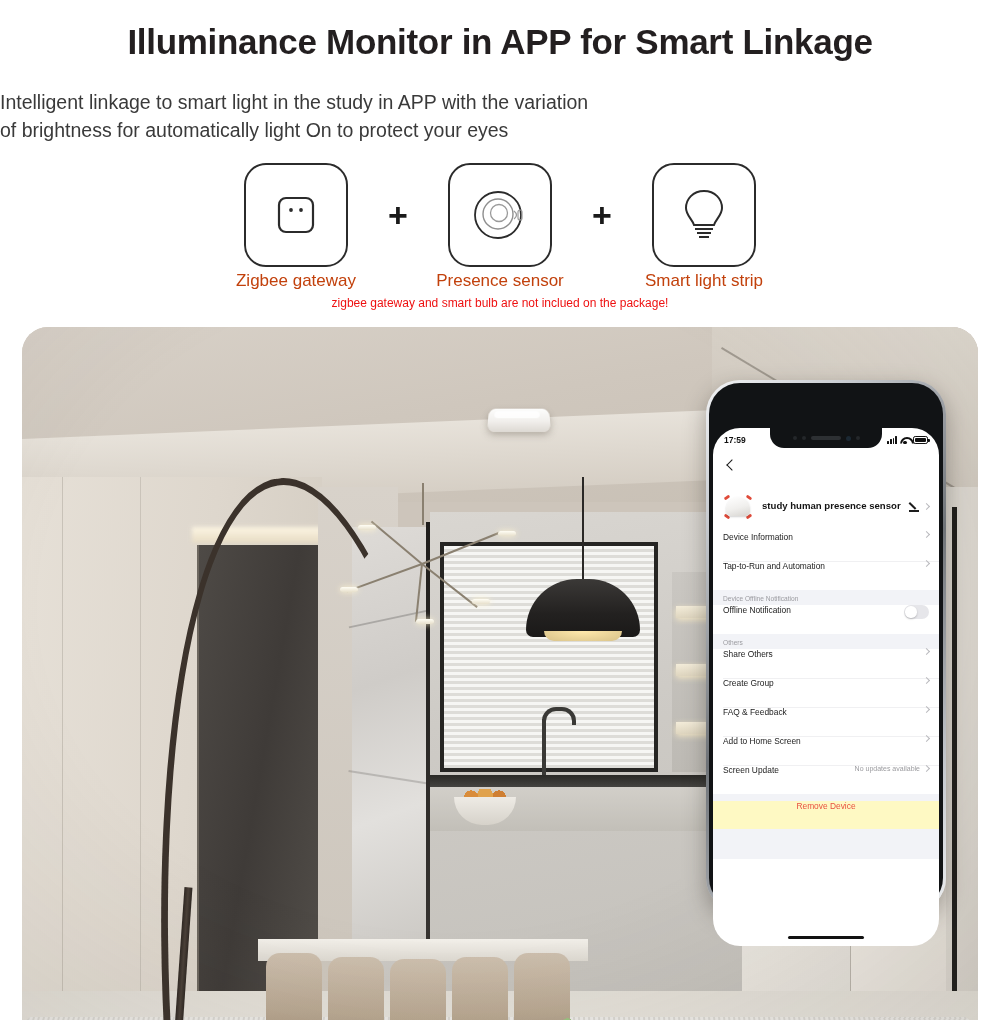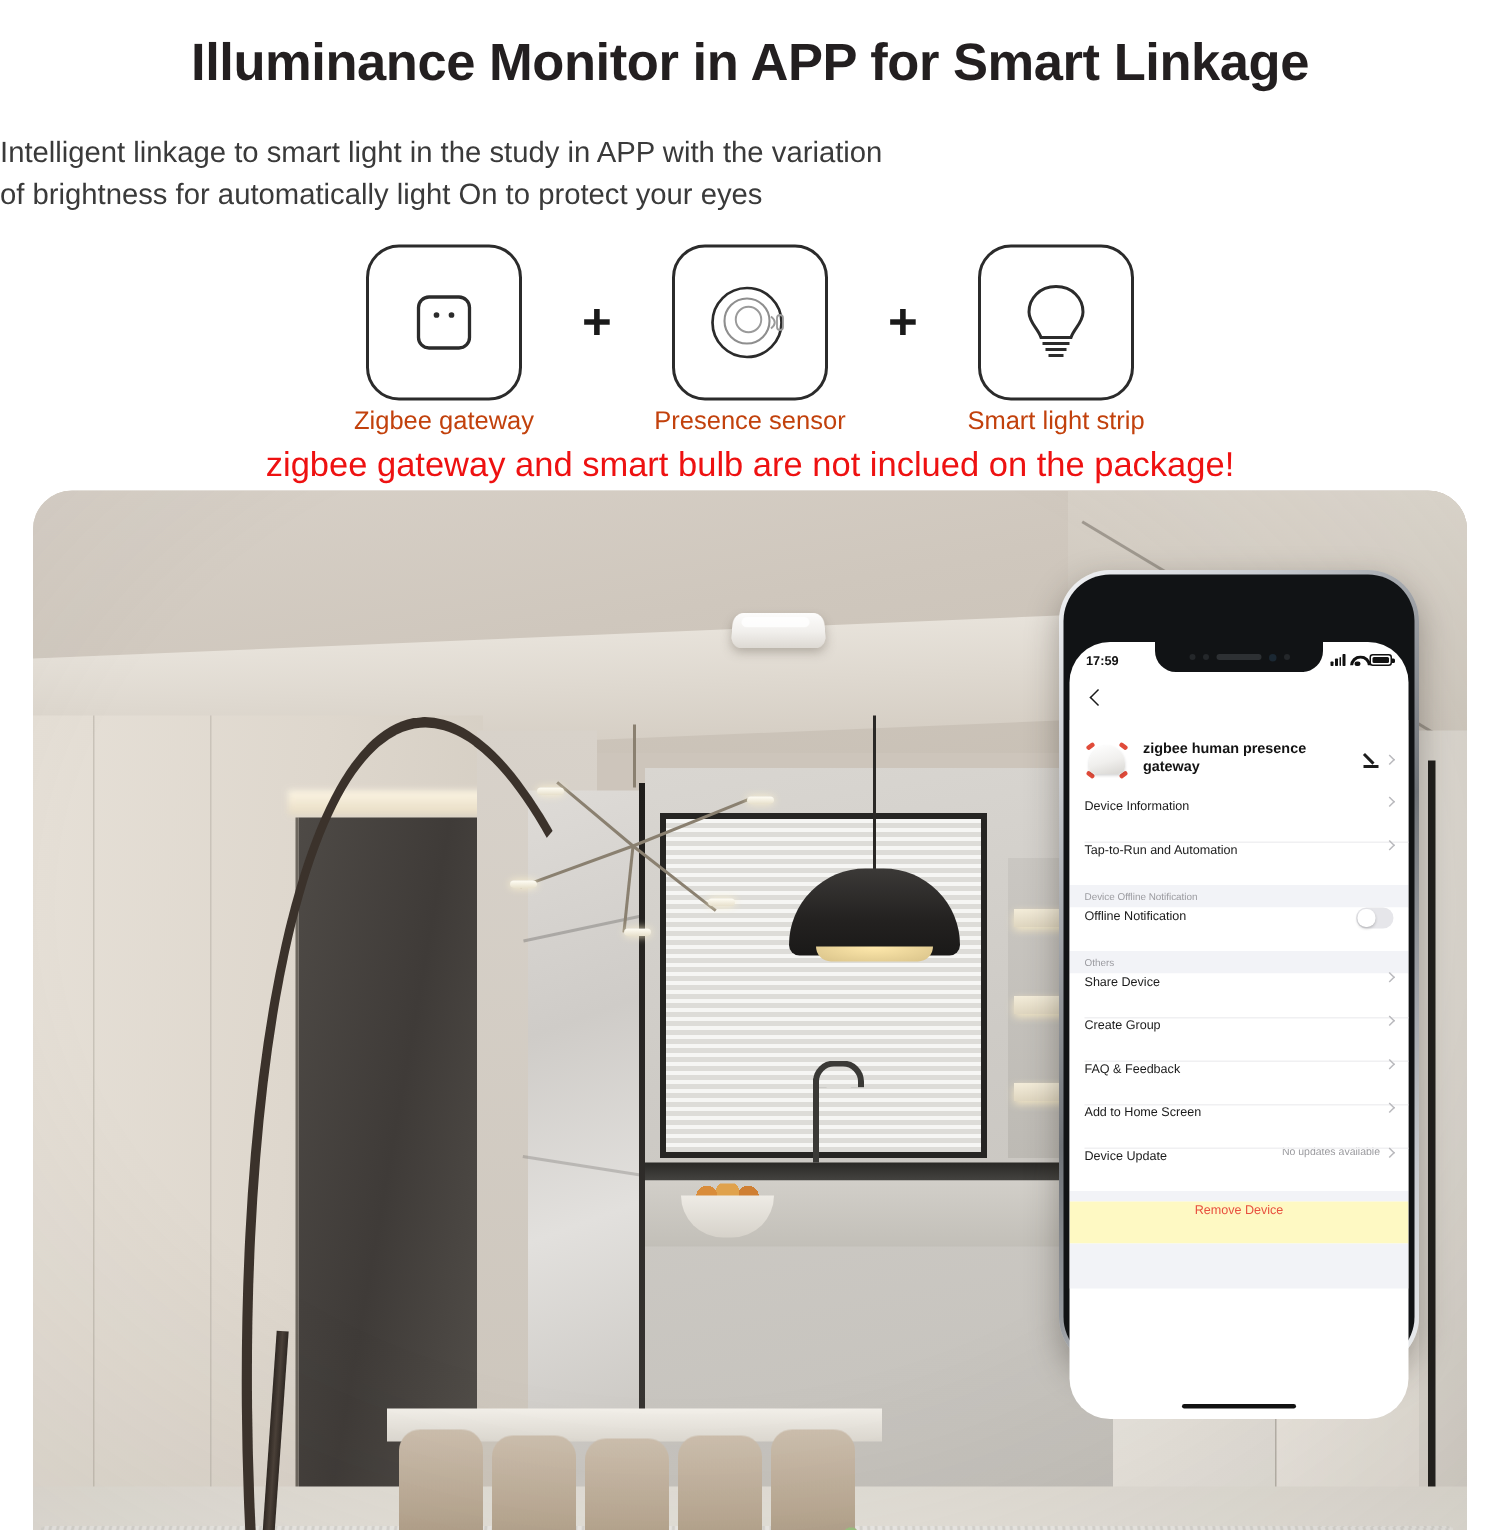--- a/index.html
+++ b/index.html
@@ -35,21 +35,21 @@
     width:104px; height:104px; border:2px solid #2b2b2b; border-radius:22px;
     display:flex; align-items:center; justify-content:center; background:#fff;
   }
   .plabel { margin-top:4px; font-size:17px; color:#c2410c; white-space:nowrap; }
   .plus {
     width:52px; height:104px; display:flex; align-items:center; justify-content:center;
     font-size:34px; font-weight:bold; color:#1a1a1a; line-height:1;
   }
   .note {
     position:absolute; left:0; top:296px; width:1000px; text-align:center;
-    font-size:23px; color:#ee1111; white-space:nowrap;
+    font-size:12px; color:#ee1111; white-space:nowrap;
   }
 
   
   .photo {
     position:absolute; left:22px; top:327px; width:956px; height:693px;
     border-radius:26px 26px 0 0; overflow:hidden;
     background:#cdc5bb;
   }
   .ph { position:absolute; }
 
@@ -553,21 +553,21 @@
           <div class="navback"></div>
 
           <div class="dev-head">
             <span class="dev-avatar">
               <span class="pin p1"></span>
                 <span class="pin p2"></span>
               <span class="pin p3"></span>
                 <span class="pin p4"></span>
               <span class="dome"></span>
             </span>
-            <span class="dev-name">zigbee human presence gateway</span>
+            <span class="dev-name">study human presence sensor</span>
             <span class="edit-wrap">
               <span class="pencil"></span>
               <span class="chev"></span>
             </span>
           </div>
 
           <div class="list">
 
             <div class="row">
               <span class="row-label">Device Information</span>
@@ -586,21 +586,21 @@
             <div class="sect">Device Offline Notification</div>
 
             <div class="row">
               <span class="row-label">Offline Notification</span>
               <span class="toggle"></span>
             </div>
 
             <div class="sect">Others</div>
 
             <div class="row">
-              <span class="row-label">Share Device</span>
+              <span class="row-label">Share Others</span>
               <span class="row-right">
                 <span class="chev"></span>
               </span>
             </div>
 
             <div class="row">
               <span class="row-label">Create Group</span>
               <span class="row-right">
                 <span class="chev"></span>
               </span>
@@ -614,21 +614,21 @@
             </div>
 
             <div class="row">
               <span class="row-label">Add to Home Screen</span>
               <span class="row-right">
                 <span class="chev"></span>
               </span>
             </div>
 
             <div class="row">
-              <span class="row-label">Device Update</span>
+              <span class="row-label">Screen Update</span>
               <span class="row-right">
                 <span class="row-value">No updates available</span>
                 <span class="chev"></span>
               </span>
             </div>
 
             <div class="gap"></div>
 
             <div class="remove-row">
               <span class="remove-label" style="color: rgb(232, 80, 63);">Remove Device</span>

